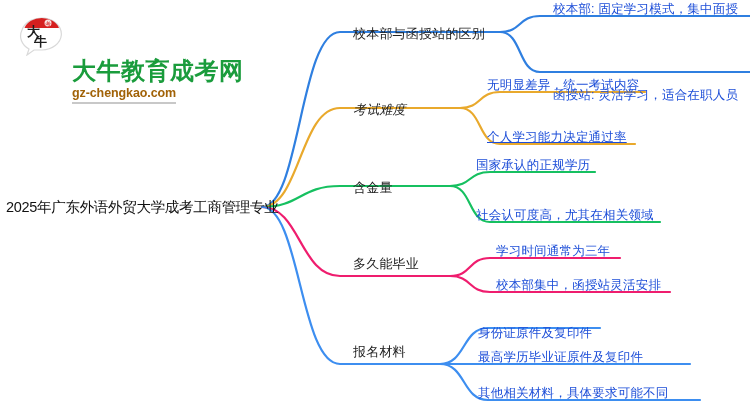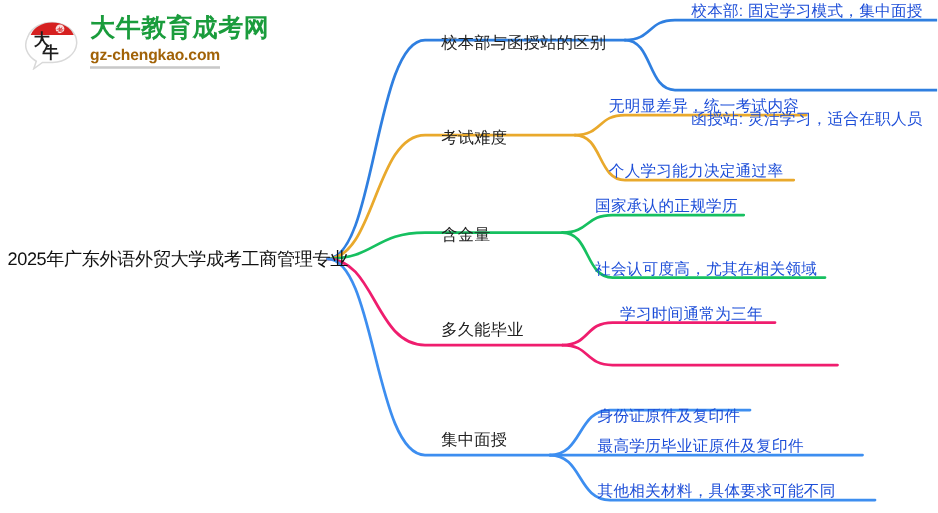--- a/index.html
+++ b/index.html
@@ -31,26 +31,27 @@
     width: 48px;
     height: 46px;
   }
   #logo-text {
     position: absolute;
     left: 54px;
     top: 1px;
     width: 176px;
   }
   .logo-cn {
-    font-size: 20px;
+    font-size: 24px;
     font-weight: bold;
     color: #1a9c3c;
     letter-spacing: 0.5px;
     line-height: 24px;
     white-space: nowrap;
+    margin-top: 48px;
   }
   .logo-url {
     font-size: 12.5px;
     font-weight: bold;
     color: #a16207;
     letter-spacing: -0.1px;
     line-height: 16px;
     white-space: nowrap;
     border-bottom: 2px solid #c8c8c8;
     display: inline-block;
@@ -134,33 +135,34 @@
 
     <path d="M262,207 C300,207 300,364 340,364 L440,364" fill="none" stroke="#3d8ef0" stroke-width="2.2" stroke-linecap="round"></path>
     <path d="M440,364 C466,364 462,328 488,328 L600,328" fill="none" stroke="#3d8ef0" stroke-width="2.2" stroke-linecap="round"></path>
     <path d="M440,364 C466,364 462,364 488,364 L690,364" fill="none" stroke="#3d8ef0" stroke-width="2.2" stroke-linecap="round"></path>
     <path d="M440,364 C466,364 462,400 488,400 L700,400" fill="none" stroke="#3d8ef0" stroke-width="2.2" stroke-linecap="round"></path>
   </svg>
 
   <div class="node-text" id="root-title">2025年广东外语外贸大学成考工商管理专业</div>
 
   <div class="node-text branch-label" style="left:353px; top:25px;">校本部与函授站的区别</div>
-  <div class="node-text branch-label" style="left:353px; top:101px;">考试难度</div>
+  <div class="node-text branch-label" style="left:353px; top:101px;font-style:italic;">考试难度</div>
   <div class="node-text branch-label" style="left:353px; top:179px;">含金量</div>
   <div class="node-text branch-label" style="left:353px; top:255px;">多久能毕业</div>
-  <div class="node-text branch-label" style="left:353px; top:343px;">集中面授</div>
+  <div class="node-text branch-label" style="left:353px; top:343px;">报名材料</div>
 
   <div class="node-text leaf-label" style="left:553px; top:1px;">校本部: 固定学习模式，集中面授</div>
   <div class="node-text leaf-label" style="left:553px; top:57px;margin-top:30px;">函授站: 灵活学习，适合在职人员</div>
 
   <div class="node-text leaf-label" style="left:487px; top:77px;">无明显差异，统一考试内容</div>
-  <div class="node-text leaf-label" style="left:487px; top:129px;">个人学习能力决定通过率</div>
+  <div class="node-text leaf-label" style="left:487px; top:129px;text-decoration:underline;">个人学习能力决定通过率</div>
 
   <div class="node-text leaf-label" style="left:476px; top:157px;">国家承认的正规学历</div>
   <div class="node-text leaf-label" style="left:496px; top:243px;">学习时间通常为三年</div>
 
   <div class="node-text leaf-label" style="left:476px; top:207px;">社会认可度高，尤其在相关领域</div>
+  <div class="node-text leaf-label" style="left:496px; top:277px;">校本部集中，函授站灵活安排</div>
 
   <div class="node-text leaf-label" style="left:478px; top:313px;margin-top:12px;">身份证原件及复印件</div>
   <div class="node-text leaf-label" style="left:478px; top:349px;">最高学历毕业证原件及复印件</div>
   <div class="node-text leaf-label" style="left:478px; top:385px;">其他相关材料，具体要求可能不同</div>
 
 </div>
 
 </body></html>

